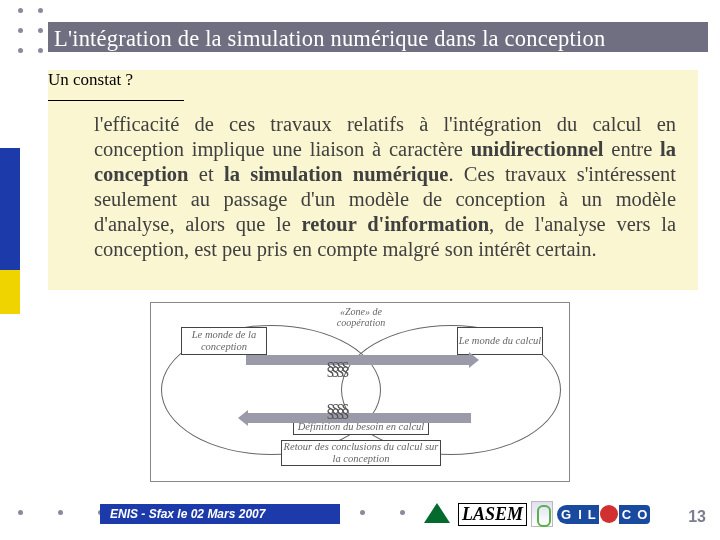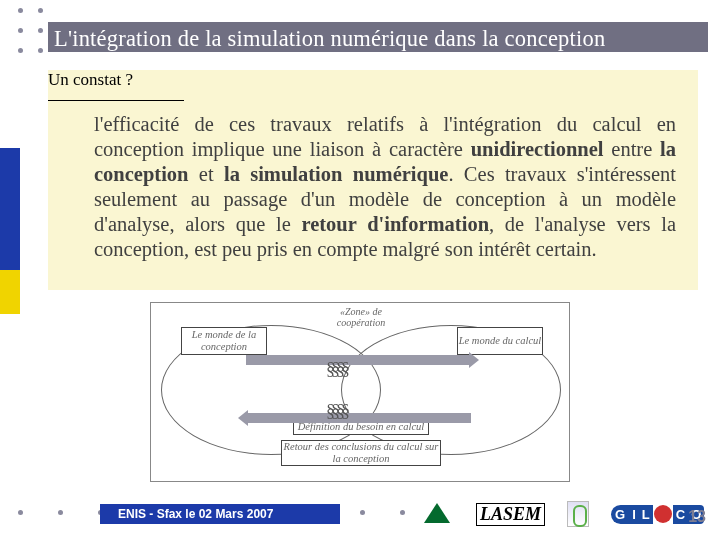--- a/index.html
+++ b/index.html
@@ -158,31 +158,32 @@
     top: 504px;
     width: 240px;
     height: 20px;
     background: #1c3aa9;
     color: #fff;
     font-family: Arial, sans-serif;
     font-weight: bold;
     font-size: 12px;
     display: flex;
     align-items: center;
-    padding-left: 18px;
+    padding-left: 10px;
+    font-style: italic;
   }
   .footer-area {
     position: absolute;
     left: 420px;
     top: 498px;
     width: 290px;
     height: 32px;
     display: flex;
     align-items: center;
-    gap: 22px;
+    gap: 4px;
   }
   .logo-tri {
     width: 34px;
     height: 26px;
     position: relative;
   }
   .logo-tri::before {
     content: "";
     position: absolute;
     left: 4px; top: 2px;

